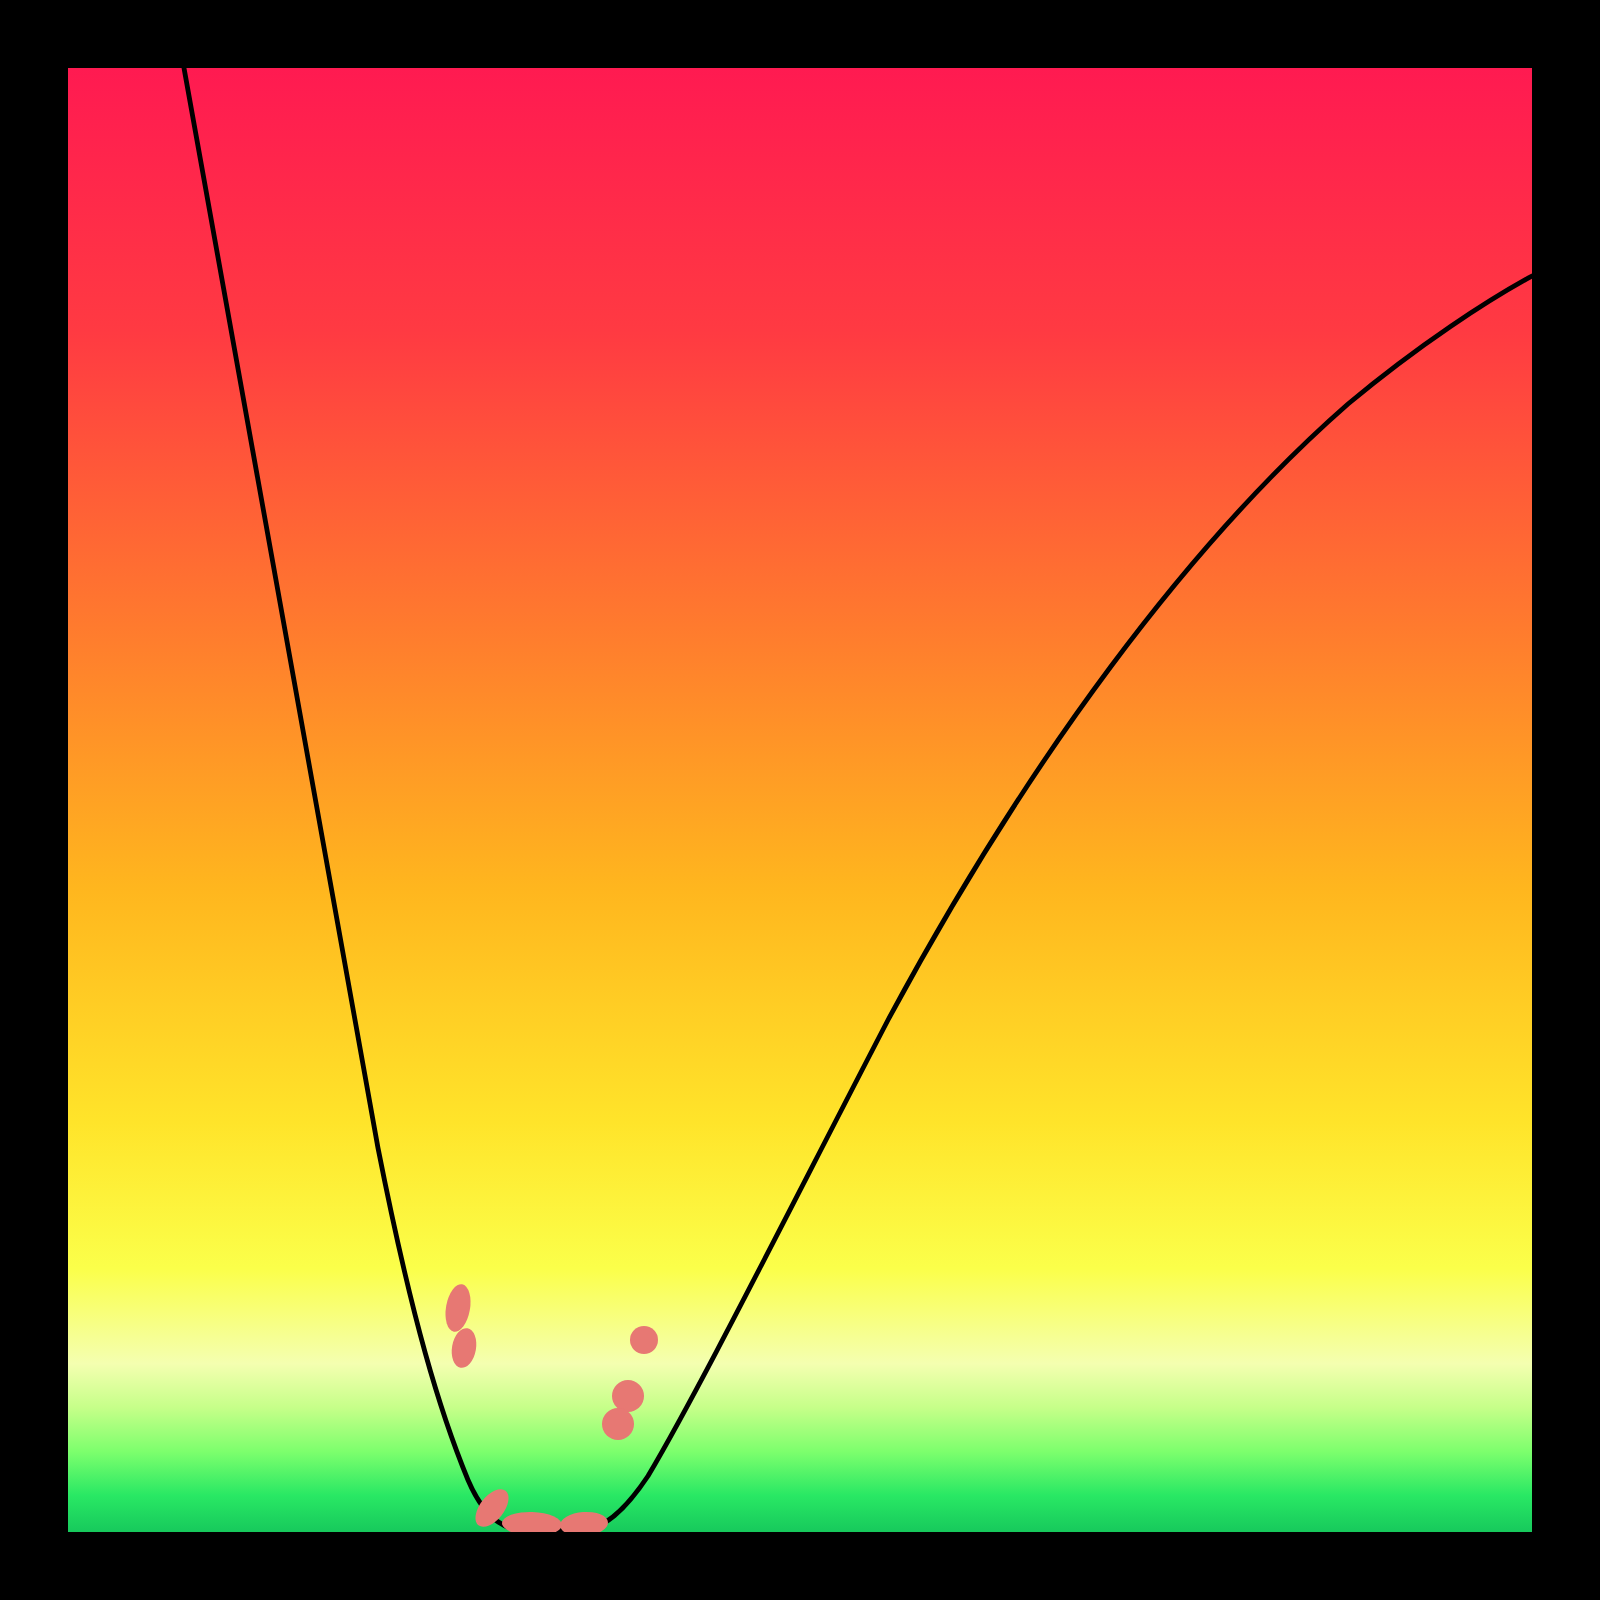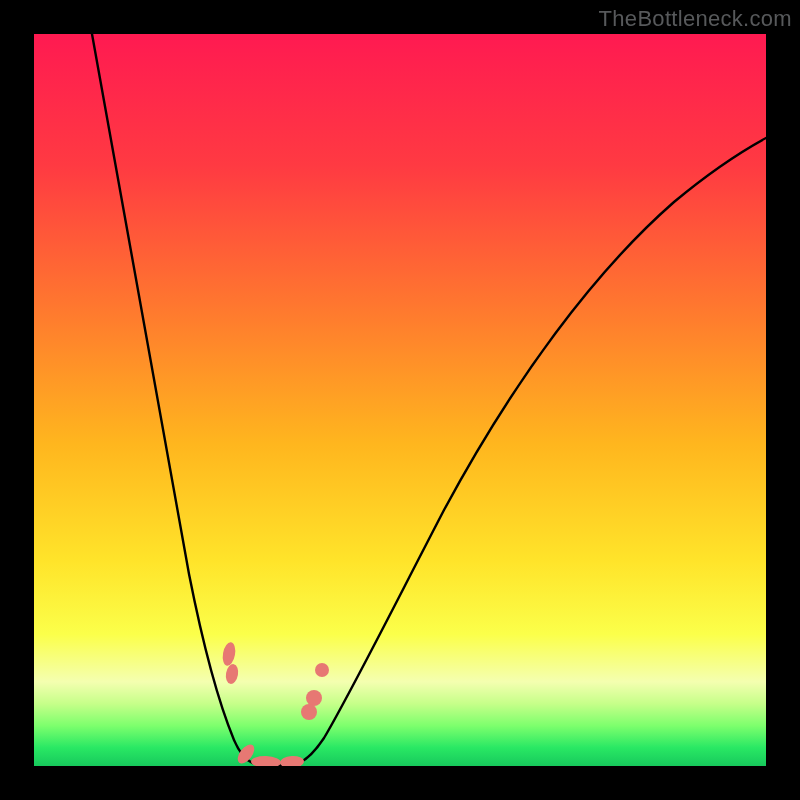--- a/index.html
+++ b/index.html
@@ -86,14 +86,13 @@
           <ellipse cx="258" cy="728" rx="12" ry="6" transform="rotate(-4 258 728)" fill="#e77873"></ellipse>
         </g>
     </svg>
   </div>
 
   <div class="border top"></div>
   <div class="border bottom"></div>
   <div class="border left"></div>
   <div class="border right"></div>
 
-  <div class="watermark">TheBottleneck.com</div>
 </div>
 
 </body></html>

